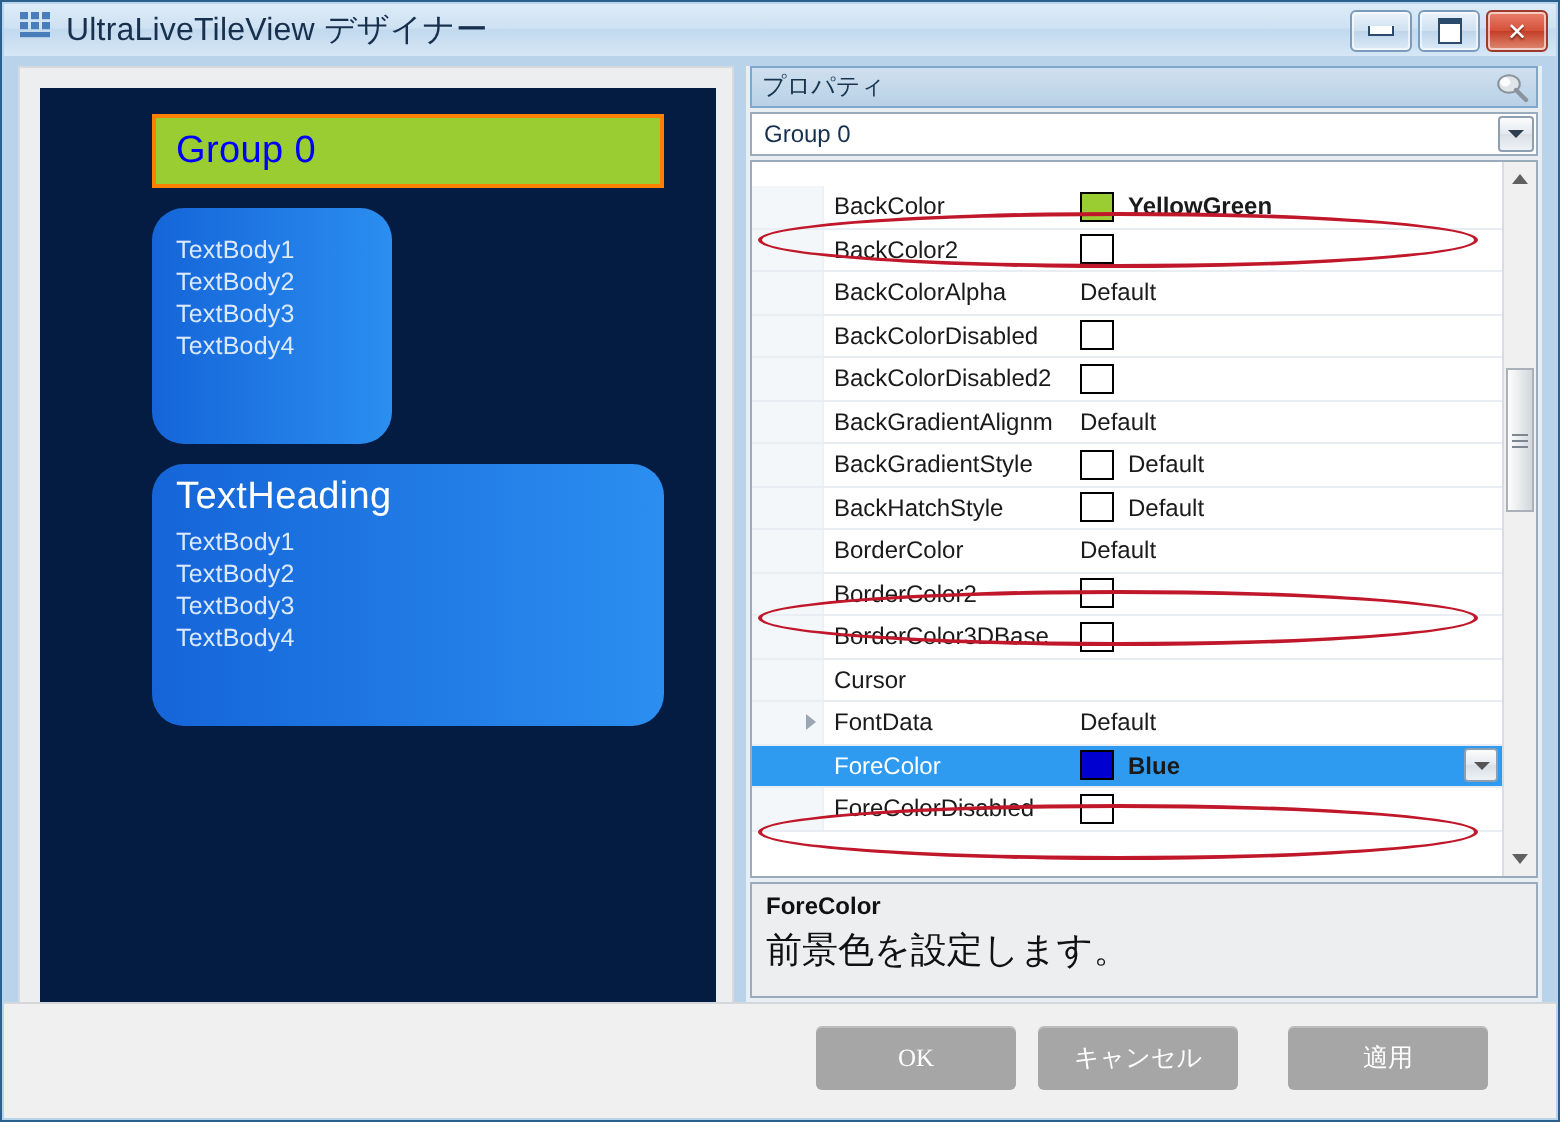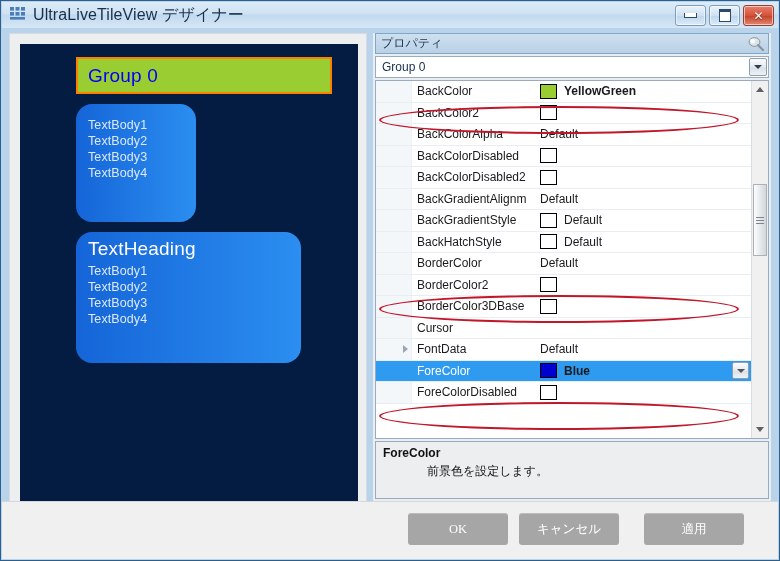--- a/index.html
+++ b/index.html
@@ -56,21 +56,21 @@
   }
   .tile-group-header span{
     color:#0000ff;font-size:19px;padding-left:10px;letter-spacing:.2px;
   }
   .tile{
     position:absolute;background:linear-gradient(to right,#1565d8,#2b8ef0);
     overflow:hidden;
     border-radius:16px;
   }
   #tile-1{left:56px;top:60px;width:120px;height:118px;}
-  #tile-2{left:56px;top:188px;width:225px;height:131px;}
+  #tile-2{left:56px;top:188px;width:256px;height:131px;}
   .tile .t-head{
     color:#ffffff;font-size:19px;padding:6px 0 2px 12px;letter-spacing:.2px;
   }
   .tile .t-body{color:#dce9fb;font-size:12.5px;padding:2px 0 0 12px;letter-spacing:.1px;}
   #tile-1 .t-body:first-child{padding-top:14px;}
   
   #proppane{
     position:absolute;left:371px;top:5px;width:398px;height:483px;
     background:#e9eef3;box-sizing:border-box;
   }
@@ -95,21 +95,21 @@
     background:linear-gradient(to bottom,#fbfcfd,#e4e9ee 50%,#d8dfe6 51%,#eef2f6);
     display:flex;align-items:center;justify-content:center;
   }
   .caret-dn{width:0;height:0;border-left:4px solid transparent;border-right:4px solid transparent;border-top:4px solid #2c3e50;}
   .caret-dn-sm{width:0;height:0;border-left:4px solid transparent;border-right:4px solid transparent;border-top:4px solid #555;}
   
   #prop-grid{
     position:absolute;left:2px;top:47px;width:394px;height:359px;
     background:#fff;border:1px solid #9aabbd;box-sizing:border-box;overflow:hidden;
   }
-  #grid-rows{position:absolute;left:0;top:0;width:375px;height:100%;}
+  #grid-rows{position:absolute;left:0;top:12px;width:375px;height:100%;}
   .prow{
     position:relative;height:21.5px;border-bottom:1px solid #e8eef4;
     display:flex;align-items:center;box-sizing:border-box;background:#fff;
   }
   .prow .gutter{
     width:36px;height:100%;background:#f4f7fa;border-right:1px solid #edf1f5;
     flex:0 0 36px;display:flex;align-items:center;justify-content:flex-end;
     box-sizing:border-box;padding-right:3px;
   }
   .prow .pname{
@@ -152,21 +152,21 @@
     display:flex;align-items:center;justify-content:center;
   }
   .grip{width:8px;height:7px;background:
       linear-gradient(to bottom,#7d858e 1px,transparent 1px) 0 0/100% 3px repeat;}
   
   #prop-desc{
     position:absolute;left:2px;top:408px;width:394px;height:58px;
     background:#eceef0;border:1px solid #9aabbd;box-sizing:border-box;padding:4px 7px;
   }
   #prop-desc .d-title{font-size:12px;font-weight:bold;color:#111;}
-  #prop-desc .d-body{font-size:12px;color:#111;padding-top:3px;margin-left:44px;}
+  #prop-desc .d-body{font-size:18px;color:#111;padding-top:3px;}
   
   #tabstrip{
     position:absolute;left:2px;top:468px;width:394px;height:24px;
     border-top:1px solid #b9c3cd;box-sizing:border-box;display:flex;align-items:flex-start;
   }
   .ptab{
     height:23px;display:flex;align-items:center;gap:5px;padding:0 9px;
     font-size:12px;box-sizing:border-box;
   }
   .ptab.inactive{color:#9aa3ab;background:transparent;}

